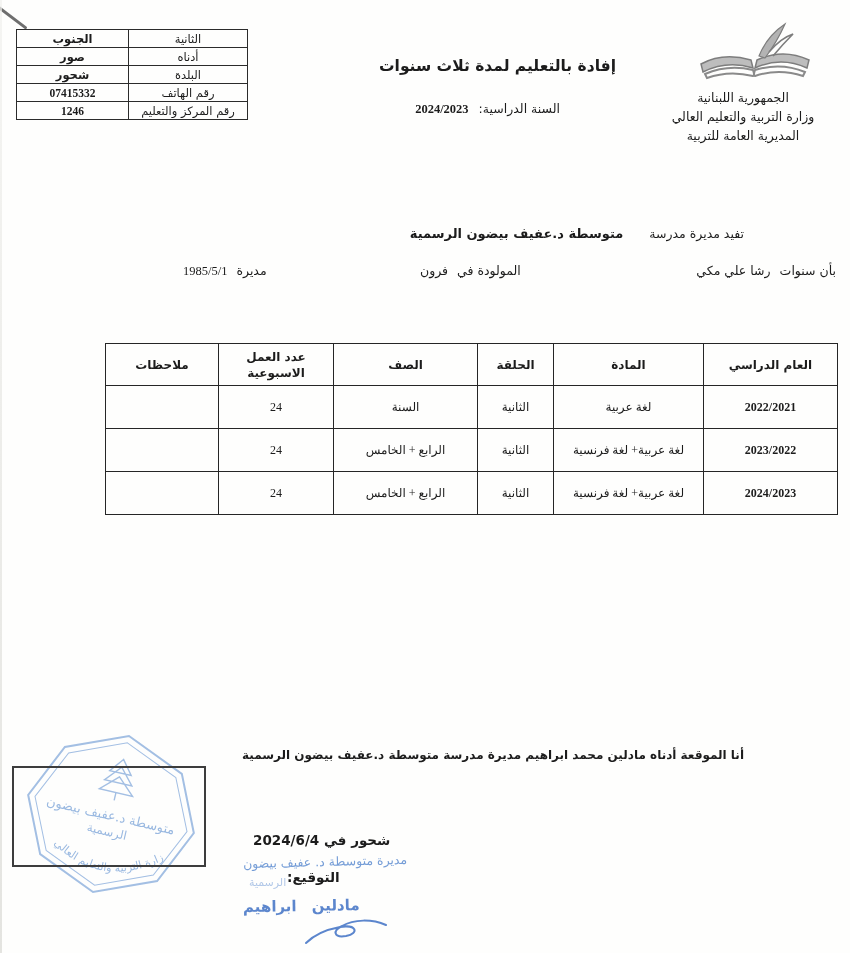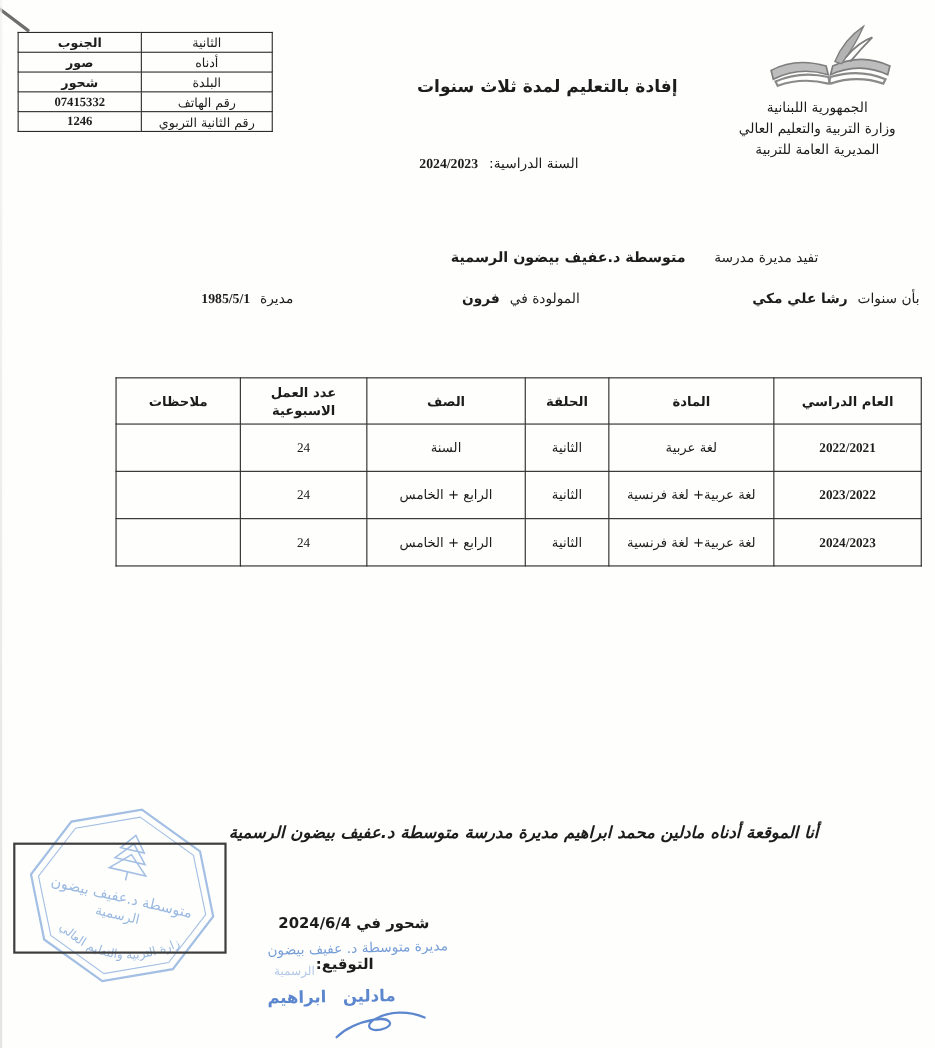--- a/index.html
+++ b/index.html
@@ -18,43 +18,43 @@
   .edge-shade{left:0;top:0;width:2px;height:100%;background:linear-gradient(#f1f1ee,#d9d9d4);opacity:.7;}
 
   
   table.region{border-collapse:collapse;direction:rtl;width:221px;table-layout:fixed;}
   table.region td{border:1px solid #2b2b2b;height:17px;padding:0 2px;
     font-size:11.5px;text-align:center;vertical-align:middle;overflow:hidden;white-space:nowrap;}
   table.region td.lbl{width:114px;}
   table.region td.val{width:107px;font-weight:bold;}
 
   
-  .doc-title{font-size:15.5px;font-weight:bold;text-align:center;direction:rtl;margin-top:13px;}
+  .doc-title{font-size:15.5px;font-weight:bold;text-align:center;direction:rtl;}
   .hdr-line{font-size:12.5px;direction:rtl;}
   .hdr-line .v{font-weight:bold;margin-right:6px;}
 
   
   .ministry-text{width:210px;text-align:center;font-size:12.5px;line-height:19px;direction:rtl;}
 
   
   .certify{font-size:12.5px;direction:rtl;}
   .certify .school{font-weight:bold;font-size:13px;margin-right:22px;}
   .pline{font-size:12.5px;direction:rtl;}
-  .pline .n{font-weight:bold;margin-right:5px;}
+  .pline .n{font-weight:normal;margin-right:5px;}
 
   
   table.records{border-collapse:collapse;direction:rtl;width:732px;table-layout:fixed;}
   table.records th,table.records td{border:1px solid #262626;text-align:center;
     vertical-align:middle;font-size:12px;padding:1px 3px;}
   table.records th{font-weight:bold;height:39px;line-height:16px;}
-  table.records td{height:40px;}
+  table.records td{height:40px;font-family:Liberation Serif, serif;}
   td.ycell{font-weight:bold;font-size:13px;}
 
   
-  .declaration{font-size:15px;font-weight:bold;direction:rtl;font-style:italic;}
+  .declaration{font-size:12px;font-weight:bold;direction:rtl;}
   .place-date{font-size:13.5px;font-weight:bold;direction:rtl;}
   .sig-label{font-size:13.5px;font-weight:bold;direction:rtl;z-index:6;}
   .stamp-line{color:rgba(83,133,205,.8);direction:rtl;z-index:5;}
   .stamp-line.l1{font-size:12.5px;transform:rotate(-1.5deg);}
   .stamp-line.l2{font-size:11px;opacity:.55;}
   .sig-name{color:rgba(64,113,196,.85);font-size:15px;font-weight:bold;
     letter-spacing:4px;word-spacing:10px;direction:rtl;transform:rotate(-1deg);z-index:5;}
   .octagon-stamp{filter:blur(.3px);z-index:2;}
   .black-rect{left:12px;top:766px;width:190px;height:97px;border:2px solid #3d3d3d;z-index:3;}
   .squiggle{z-index:5;}
@@ -79,29 +79,29 @@
       </tr>
       <tr>
         <td class="lbl">البلدة</td>
         <td class="val">شحور</td>
       </tr>
       <tr>
         <td class="lbl">رقم الهاتف</td>
         <td class="val num">07415332</td>
       </tr>
       <tr>
-        <td class="lbl">رقم الثانية التربوي</td>
+        <td class="lbl">رقم المركز والتعليم</td>
         <td class="val num">1246</td>
       </tr>
     </tbody>
   </table>
 
   <div class="abs doc-title" style="left:320px;top:57px;width:355px;">إفادة بالتعليم لمدة ثلاث سنوات</div>
 
-  <div class="abs hdr-line nowrap" style="right:324px;top:101px;margin-top:40px;">
+  <div class="abs hdr-line nowrap" style="right:290px;top:101px;">
     <span>السنة الدراسية:</span>
     <span class="v num">2024/2023</span>
   </div>
 
   <svg class="abs" style="left:693px;top:22px;" width="125" height="64" viewBox="0 0 125 64">
     <path d="M8 42 Q30 30 58 38 L60 46 Q34 38 10 50 Z" fill="#bdbdbd" stroke="#7d7d7d" stroke-width="1.5"></path>
     <path d="M116 38 Q90 26 64 38 L62 46 Q88 34 114 46 Z" fill="#bdbdbd" stroke="#7d7d7d" stroke-width="1.5"></path>
     <path d="M12 52 Q35 42 60 48 Q62 54 60 54 Q36 48 14 56 Z" fill="none" stroke="#8a8a8a" stroke-width="2"></path>
     <path d="M112 50 Q88 40 62 48 Q60 54 62 54 Q86 46 110 54 Z" fill="none" stroke="#8a8a8a" stroke-width="2"></path>
     <path d="M66 34 Q74 14 92 2 Q84 20 72 36 Z" fill="#b3b3b3" stroke="#7d7d7d" stroke-width="1.2"></path>

